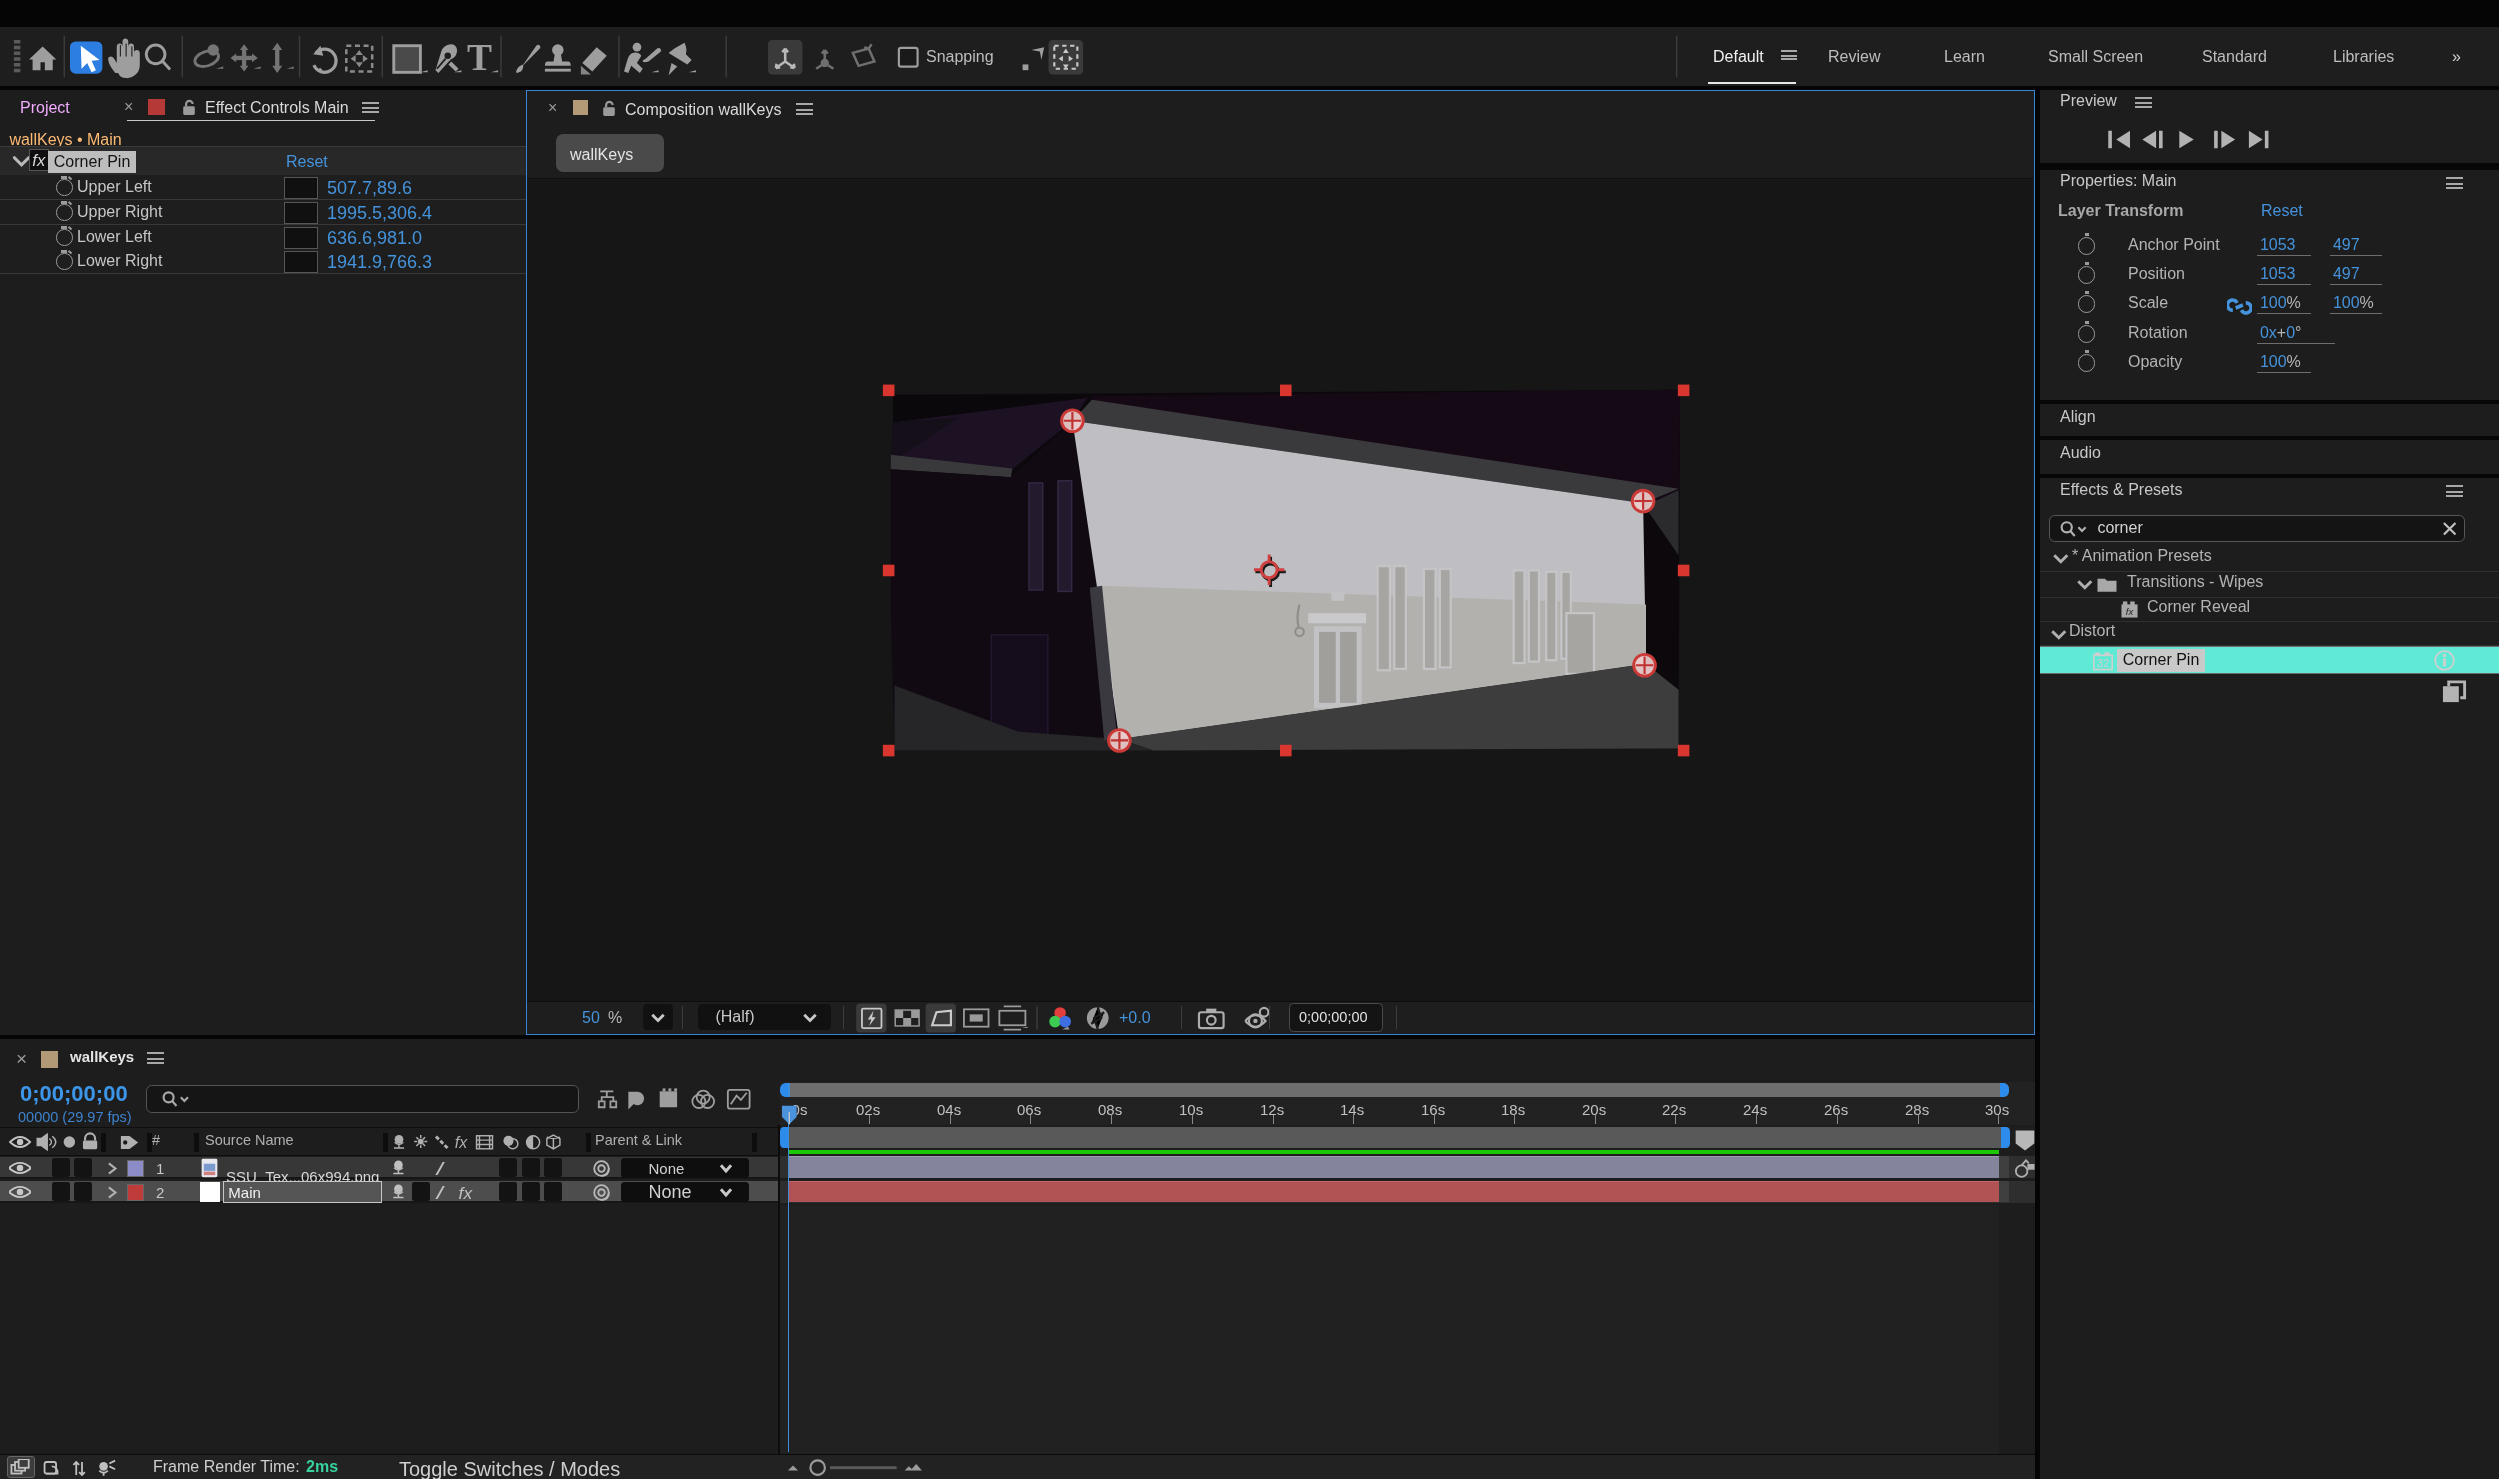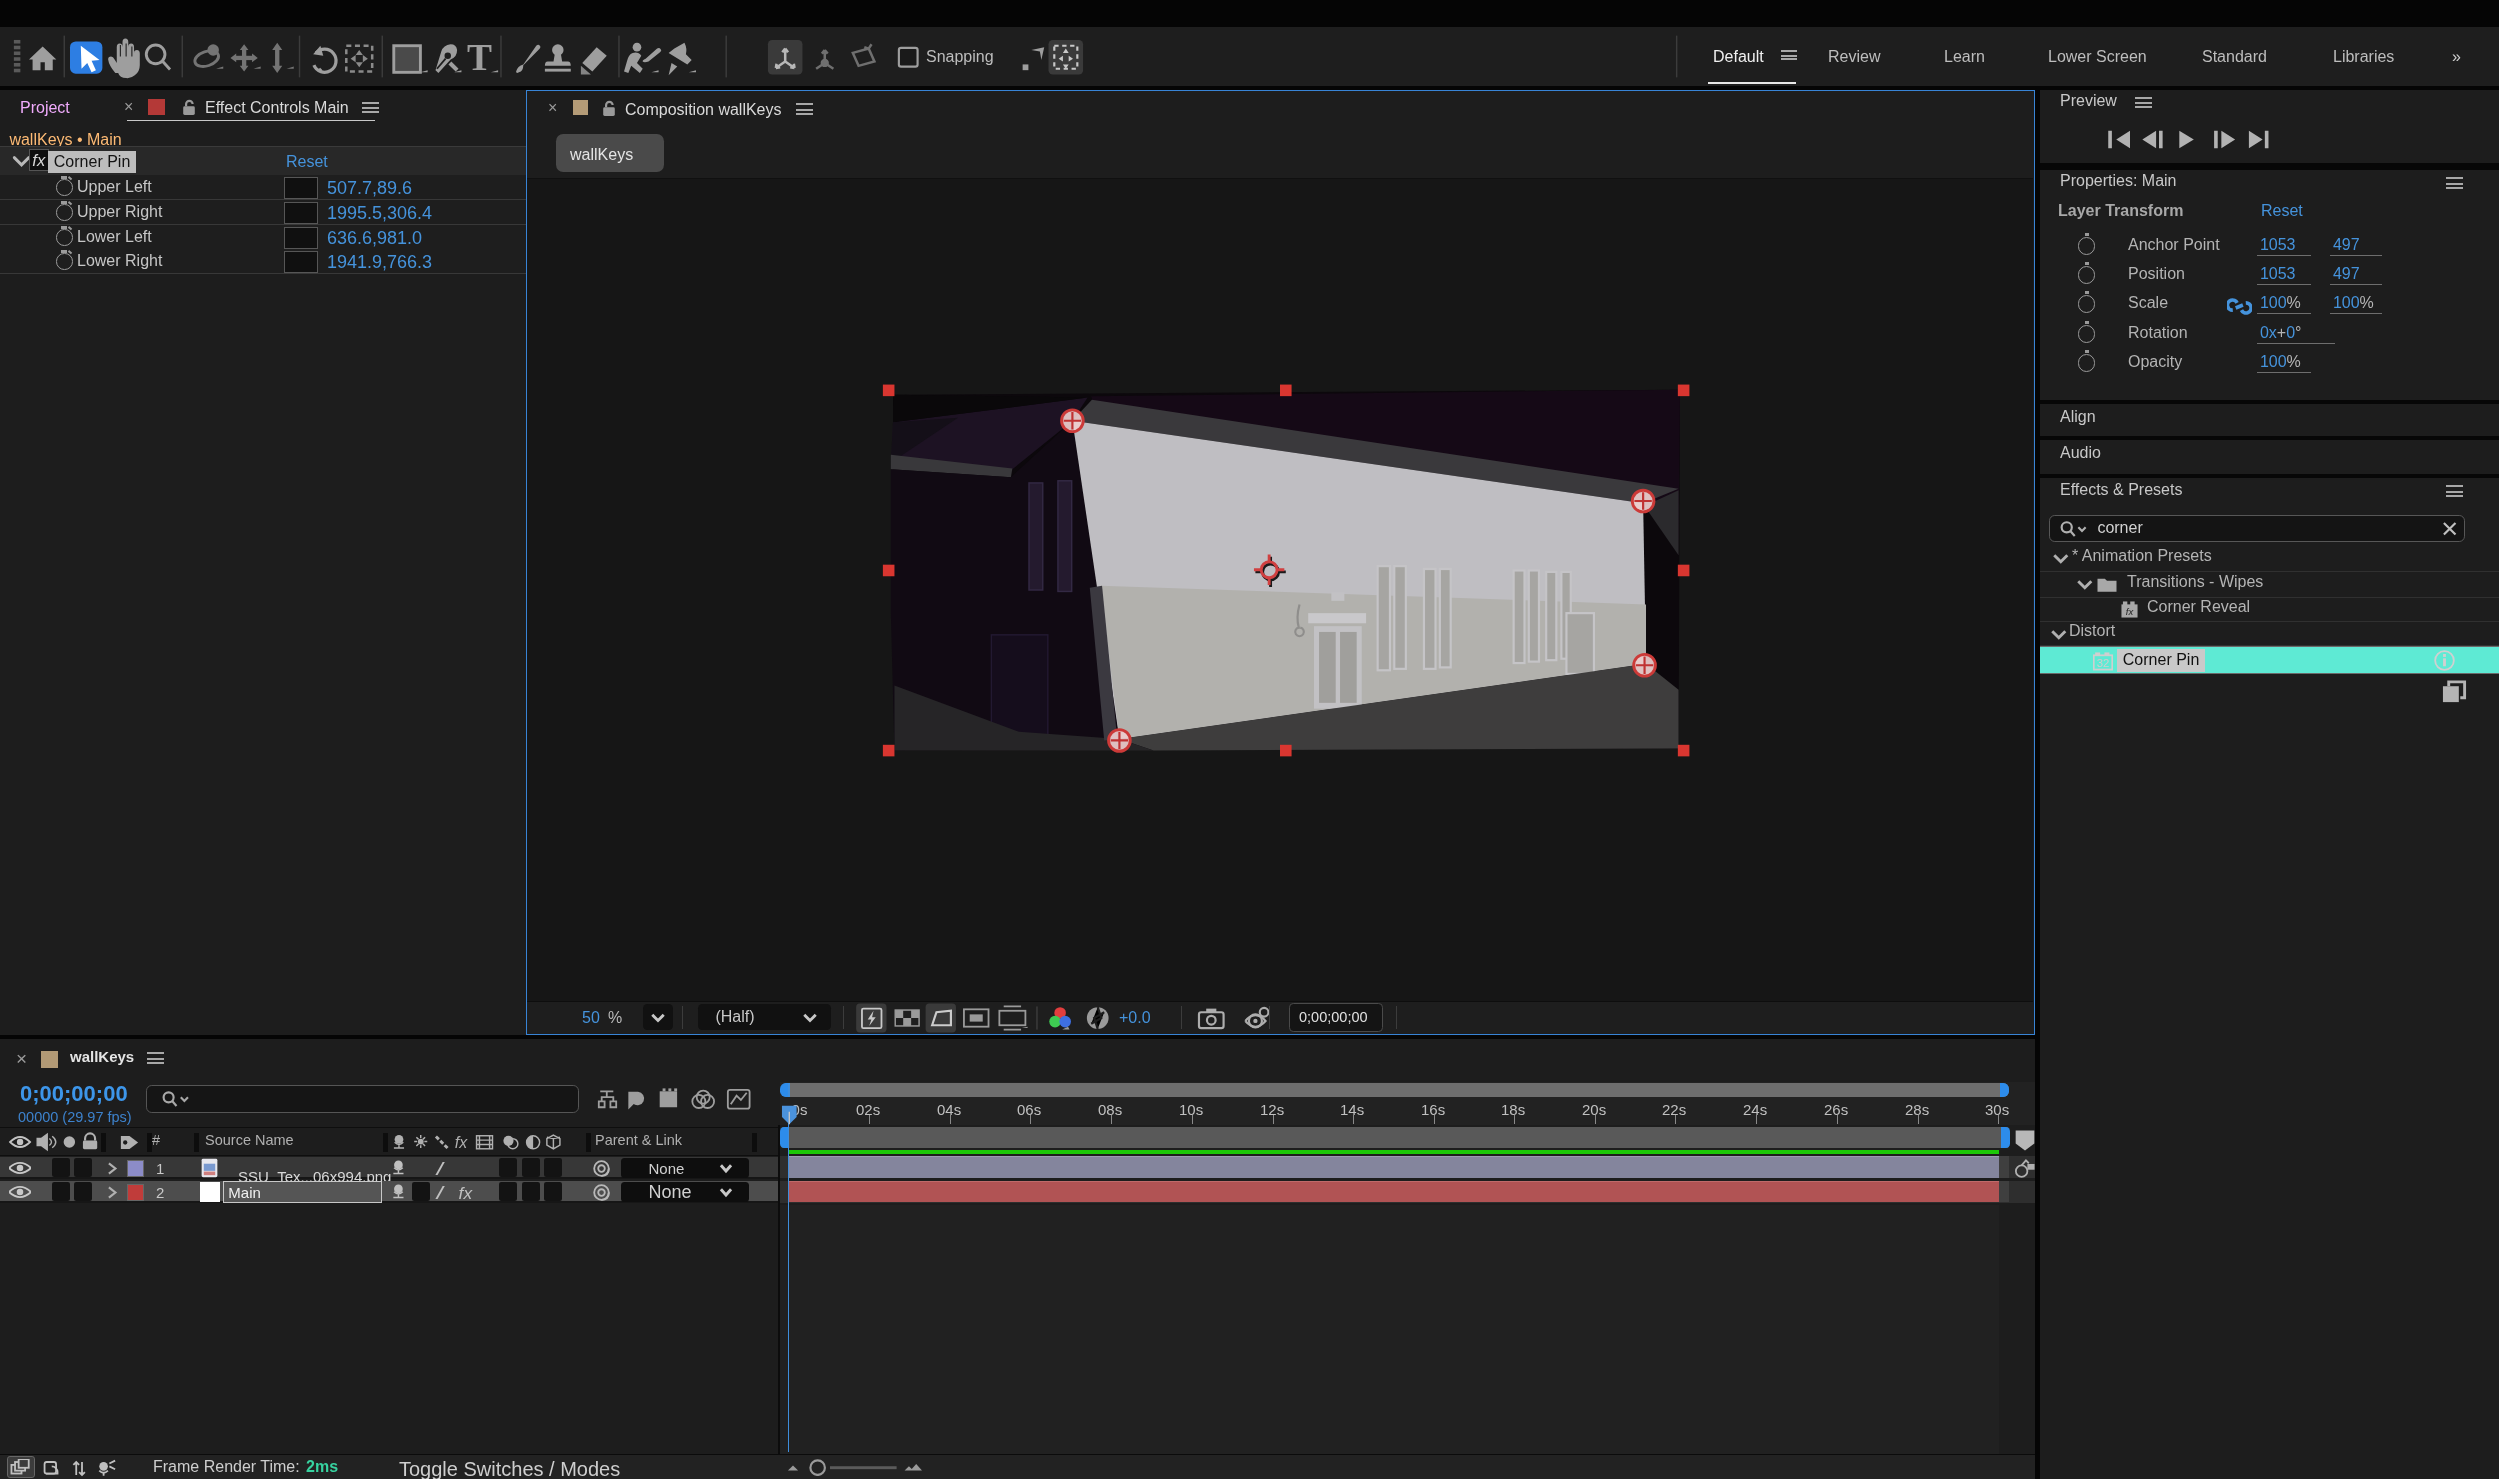--- a/index.html
+++ b/index.html
@@ -201,21 +201,21 @@
           <path d="M1472 30 l4 6 h-8 z M1472 58 l4 -6 h-8 z M1462 44 l6 -4 v8 z M1482 44 l-6 -4 v8 z"></path>
         </g>
     </svg>
     <div class="abs wtab" style="left:1713px; color:#f0f0f0;">Default</div>
       <div class="abs" style="left:1781px; top:23px; width:16px; height:10px; border-top:2.2px solid #a8a8a8; border-bottom:2.2px solid #a8a8a8;">
         <div style="position:absolute; left:0; top:2.9px; width:16px; height:2.2px; background:#a8a8a8;"></div>
       </div>
     <div class="abs" style="left:1708px; top:55px; width:88px; height:2.2px; background:#e8e8e8;"></div>
     <div class="abs wtab" style="left:1828px;">Review</div>
     <div class="abs wtab" style="left:1944px;">Learn</div>
-    <div class="abs wtab" style="left:2048px;">Lower Screen</div>
+    <div class="abs wtab" style="left:2048px;">Small Screen</div>
     <div class="abs wtab" style="left:2202px;">Standard</div>
     <div class="abs wtab" style="left:2333px;">Libraries</div>
     <div class="abs wtab" style="left:2452px; color:#cfcfcf;">»</div>
     <div class="abs wtab" style="left:926px;">Snapping</div>
   </div>
 
   <div id="leftpanel" class="abs panel">
 
     <div class="abs tabtext" style="left:20px; top:9.4px;">Project</div>
     <div class="abs tabtext" style="left:124px; top:8px; color:#9a9a9a;">×</div>
@@ -668,21 +668,21 @@
       <svg class="abs" style="left:106px; top:5px;" width="13" height="13" viewBox="0 0 18 18">
           <path d="M4 2 l9 7 l-9 7" fill="none" stroke="#b0b0b0" stroke-width="3"></path>
         </svg>
       <div class="abs" style="left:127px; top:2.9px; width:17.4px; height:17.4px; background:#8c8cc8; border:0.7px solid #666;"></div>
       <div class="abs" style="left:156px; top:2.9px; font-size:15px; color:#c8c8c8;">1</div>
       <svg class="abs" style="left:200px; top:1.4px;" width="19" height="20" viewBox="0 0 26 28">
           <rect x="2" y="1" width="22" height="26" rx="2" fill="#e8e8ee"></rect>
           <rect x="5" y="8" width="16" height="10" fill="#7a9ad0"></rect>
           <rect x="5" y="19" width="16" height="5" fill="#d08080"></rect>
         </svg>
-      <div class="abs" style="left:226px; top:11px; font-size:15px; color:#d8d8d8;margin-left:12px;">SSU_Tex...06x994.png</div>
+      <div class="abs" style="left:226px; top:11px; font-size:15px; color:#d8d8d8;">SSU_Tex...06x994.png</div>
       <svg class="abs" style="left:389px; top:2.2px;" width="87" height="19" viewBox="0 0 120 26">
           <g fill="#c0c0c0">
             <circle cx="13" cy="8" r="6"></circle>
             <path d="M7 12 q6 6 12 0 M13 14 v6 M6 20 h14" stroke="#c0c0c0" stroke-width="2" fill="none"></path>
             <path d="M64 22 l10 -18 l3 0 l-10 18 z"></path>
           </g>
         </svg>
       <div class="cell" style="left:499px;"></div>
         <div class="cell" style="left:522px;"></div>
         <div class="cell" style="left:544px;"></div>

